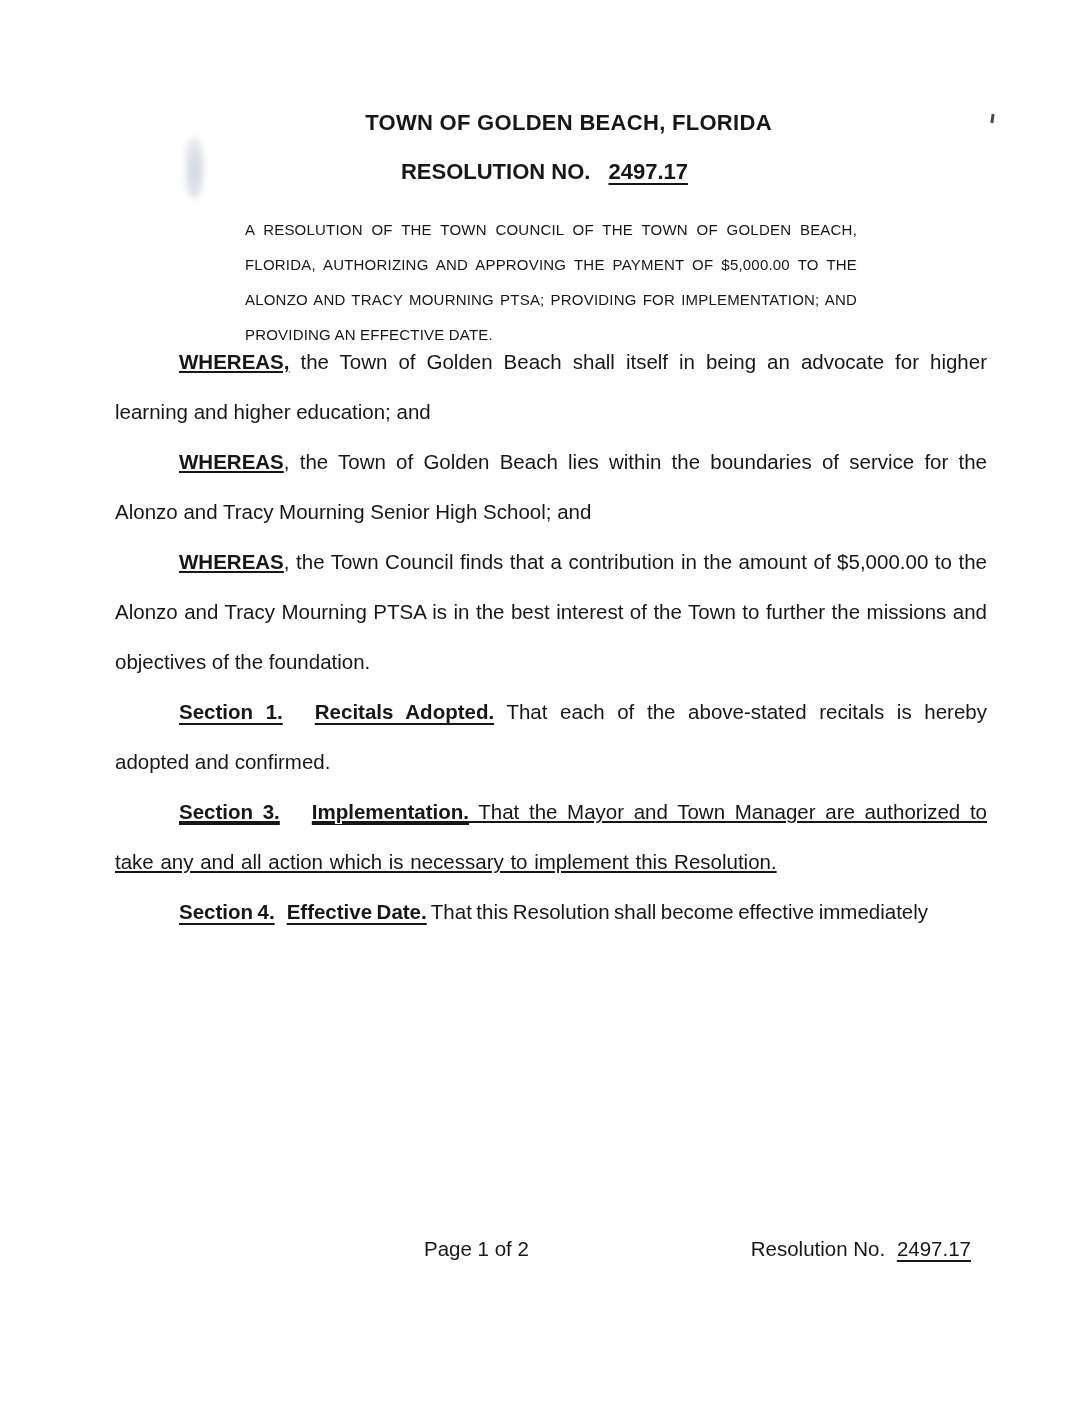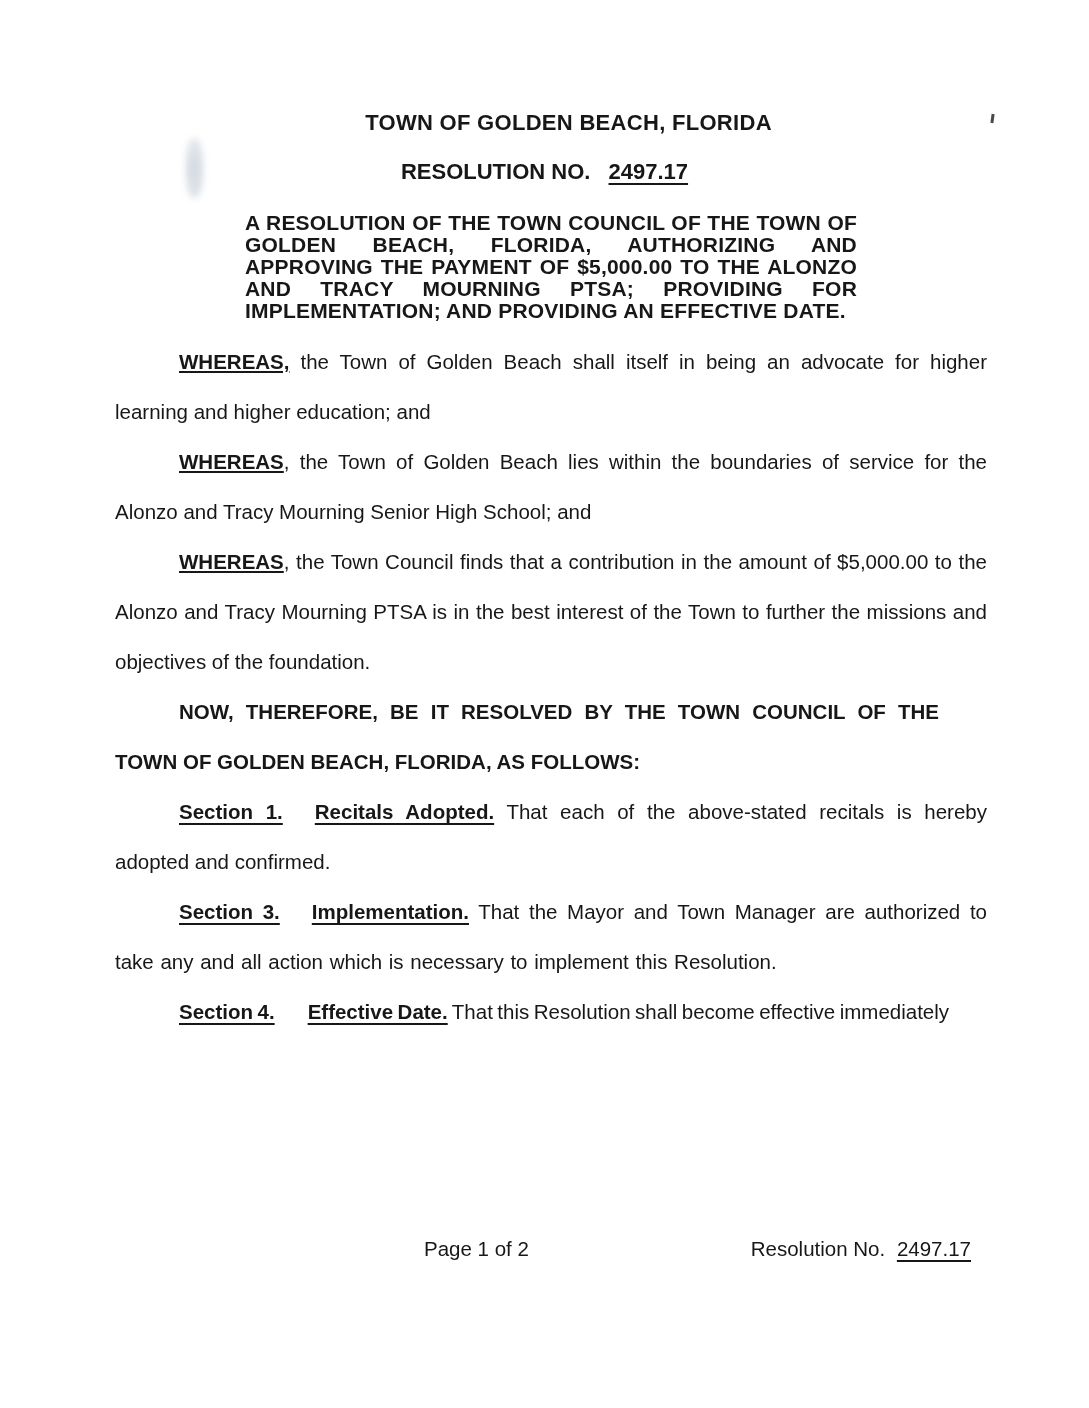--- a/index.html
+++ b/index.html
@@ -31,43 +31,43 @@
   .u {
     text-decoration: underline;
     text-decoration-thickness: 2px;
     text-underline-offset: 4px;
   }
   .res-heading .res-number { margin-left: 12px; }
   .summary {
     position: absolute;
     top: 212px; left: 245px;
     width: 612px;
-    font-size: 21px;
-    font-weight: 700;
-    line-height: 22px;
+    font-size: 15px;
+    font-weight: 400;
+    line-height: 35px;
     text-align: justify;
     letter-spacing: 0.2px;
   }
   .body-copy {
     position: absolute;
     top: 337px; left: 115px;
     width: 872px;
     font-size: 20.5px;
     line-height: 50px;
     text-align: justify;
   }
   .para { margin: 0; text-indent: 64px; }
   .b { font-weight: 700; text-decoration: underline; }
   .resolved { font-weight: 700; padding-right: 48px; }
   .sec-num { margin-right: 32px; font-weight: 700; }
   .sec-head { font-weight: 700; }
   .sec2-text { margin-left: 30px; }
-  .s3 { word-spacing: 1px; }
+  .s3 { word-spacing: 1px; text-decoration: underline; }
   .tight { word-spacing: -1.2px; }
-  .tight .sec-num { margin-right: 33px; }
+  .tight .sec-num { margin-right: 12px; }
   .footer {
     position: absolute;
     top: 1237px; left: 0; right: 0;
     font-size: 20.5px;
   }
   .page-indicator { position: absolute; left: 424px; }
   .footer-ref { position: absolute; right: 118px; }
   .footer-ref .res-number { margin-left: 6px; }
   .smudge {
     position: absolute;
@@ -105,21 +105,20 @@
 
   <div class="body-copy">
 
     <p class="para"><span class="b">WHEREAS,</span><span> the Town of Golden Beach shall itself in being an advocate for higher learning and higher education; and</span></p>
 
 
     <p class="para"><span class="b">WHEREAS</span><span>, the Town of Golden Beach lies within the boundaries of service for the Alonzo and Tracy Mourning Senior High School; and</span></p>
 
     <p class="para"><span class="b">WHEREAS</span><span>, the Town Council finds that a contribution in the amount of $5,000.00 to the Alonzo and Tracy Mourning PTSA is in the best interest of the Town to further the missions and objectives of the foundation.</span></p>
 
-    <p class="para resolved">NOW, THEREFORE, BE IT RESOLVED BY THE TOWN COUNCIL OF THE TOWN OF GOLDEN BEACH, FLORIDA, AS FOLLOWS:</p>
 
     <p class="para"><span class="u sec-num">Section 1.</span><span class="u sec-head">Recitals Adopted.</span><span> That each of the above-stated recitals is hereby adopted and confirmed.</span></p>
 
 
     <p class="para s3"><span class="u sec-num">Section 3.</span><span class="u sec-head">Implementation.</span><span> That the Mayor and Town Manager are authorized to take any and all action which is necessary to implement this Resolution.</span></p>
 
     <p class="para tight"><span class="u sec-num">Section 4.</span><span class="u sec-head">Effective Date.</span><span> That this Resolution shall become effective immediately</span></p>
 
   </div>
 

